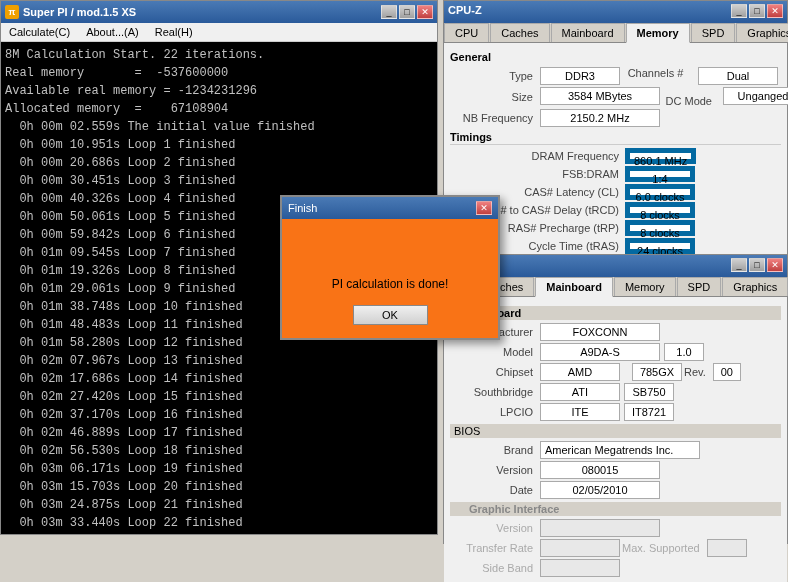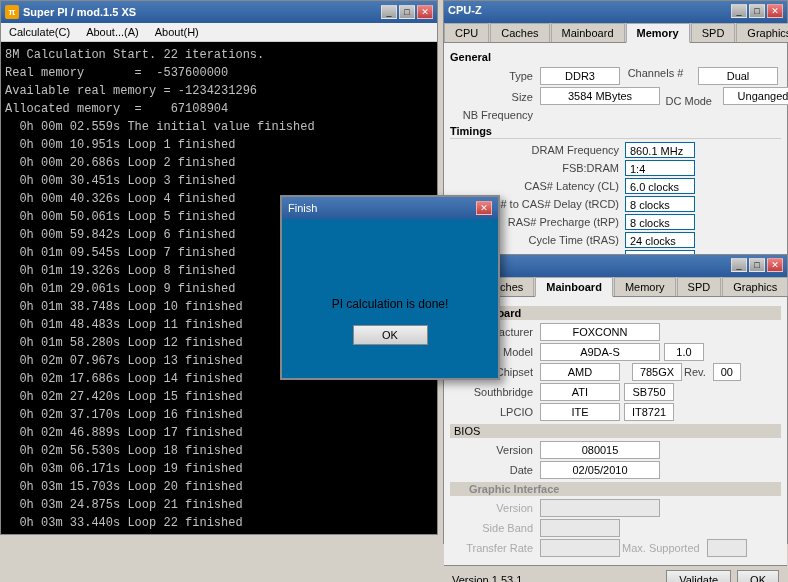--- a/index.html
+++ b/index.html
@@ -185,23 +185,24 @@
       font-size: 11px;
     }
     .timing-label {
       text-align: right;
       min-width: 175px;
       padding-right: 6px;
       color: #444;
     }
     .timing-value {
       background: white;
-      border: 1px solid #0369a1;
+      border: 5px solid #0369a1;
       padding: 0 4px;
       min-width: 70px;
+      text-align: center;
       height: 16px;
       line-height: 16px;
     }
 
     
     .cpuz-window2 {
       position: absolute;
       left: 443px; top: 254px;
       width: 345px;
       height: 290px;
@@ -209,23 +210,23 @@
       display: flex;
       flex-direction: column;
       background: #f0f0f0;
     }
 
     
     .dialog-overlay {
       position: absolute;
       left: 280px; top: 195px;
       width: 220px;
-      height: 185px;
+      height: 145px;
       border: 2px solid #888;
-      background: #0369a1;
+      background: #f97316;
       display: flex;
       flex-direction: column;
       box-shadow: 4px 4px 8px rgba(0,0,0,0.4);
       z-index: 100;
       gap: 44px;
     }
     .dialog-titlebar {
       background: linear-gradient(to bottom, #4a7ab5, #2a5a9a);
       color: white;
       padding: 3px 6px;
@@ -317,21 +318,21 @@
     </div>
     <div class="window-controls">
       <div class="win-btn">_</div>
       <div class="win-btn">□</div>
       <div class="win-btn close">✕</div>
     </div>
   </div>
   <div class="window-menubar">
     <span class="menu-item">Calculate(C)</span>
     <span class="menu-item">About...(A)</span>
-    <span class="menu-item">About(H)</span>
+    <span class="menu-item">Real(H)</span>
   </div>
   <div class="superpi-content">8M Calculation Start. 22 iterations.
 Real memory       =  -537600000
 Available real memory = -1234231296
 Allocated memory  =    67108904
   0h 00m 02.559s The initial value finished
   0h 00m 10.951s Loop 1 finished
   0h 00m 20.686s Loop 2 finished
   0h 00m 30.451s Loop 3 finished
   0h 00m 40.326s Loop 4 finished
@@ -391,20 +392,21 @@
     <div class="info-row">
       <span class="info-label">Size</span>
       <div class="info-value-pair">
         <span class="info-value wide">3584 MBytes</span>
         <span class="info-label" style="min-width:55px;text-align:right;margin-top:8px;">DC Mode</span>
         <span class="info-value">Unganged</span>
       </div>
     </div>
     <div class="info-row">
       <span class="info-label">NB Frequency</span>
+      <span class="info-value wide">2150.2 MHz</span>
     </div>
     <div class="timings-section">
       <div class="timings-label">Timings</div>
       <div class="timing-row">
         <span class="timing-label">DRAM Frequency</span>
         <span class="timing-value">860.1 MHz</span>
       </div>
       <div class="timing-row">
         <span class="timing-label">FSB:DRAM</span>
         <span class="timing-value">1:4</span>
@@ -478,41 +480,45 @@
       <span class="info-value">ATI</span>
       <span class="info-value" style="margin-left:4px;min-width:50px;">SB750</span>
     </div>
     <div class="info-row">
       <span class="info-label">LPCIO</span>
       <span class="info-value">ITE</span>
       <span class="info-value" style="margin-left:4px;min-width:50px;">IT8721</span>
     </div>
     <span class="bios-section-label">BIOS</span>
     <div class="info-row">
+      <span class="info-label">Brand</span>
+      <span class="info-value" style="min-width:160px;text-align:left;padding-left:4px;">American Megatrends Inc.</span>
+    </div>
+    <div class="info-row">
       <span class="info-label">Version</span>
       <span class="info-value wide">080015</span>
     </div>
     <div class="info-row">
       <span class="info-label">Date</span>
       <span class="info-value wide">02/05/2010</span>
     </div>
     <span class="gi-section-label">Graphic Interface</span>
     <div class="info-row">
       <span class="info-label" style="color:#aaa;">Version</span>
       <span class="info-value disabled" style="min-width:120px;"></span>
-    </div>
-    <div class="info-row">
-      <span class="info-label" style="color:#aaa;">Side Band</span>
-      <span class="info-value disabled" style="min-width:80px;"></span>
     </div>
     <div class="info-row">
       <span class="info-label" style="color:#aaa;">Transfer Rate</span>
       <span class="info-value disabled" style="min-width:80px;"></span>
       <span class="info-label" style="color:#aaa;margin-left:2px;min-width:80px;">Max. Supported</span>
       <span class="info-value disabled" style="min-width:40px;"></span>
+    </div>
+    <div class="info-row">
+      <span class="info-label" style="color:#aaa;">Side Band</span>
+      <span class="info-value disabled" style="min-width:80px;"></span>
     </div>
   </div>
   <div class="cpuz-statusbar">
     <span>Version 1.53.1</span>
     <div style="display:flex;gap:6px;">
       <button class="validate-btn">Validate</button>
       <button class="validate-btn">OK</button>
     </div>
   </div>
 </div>

